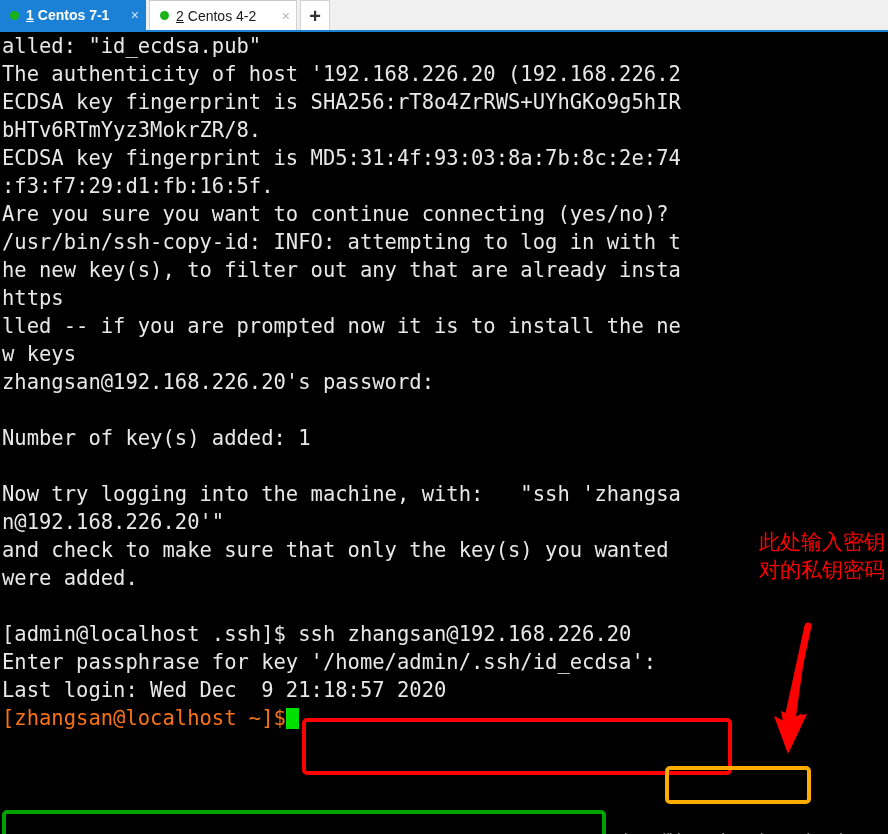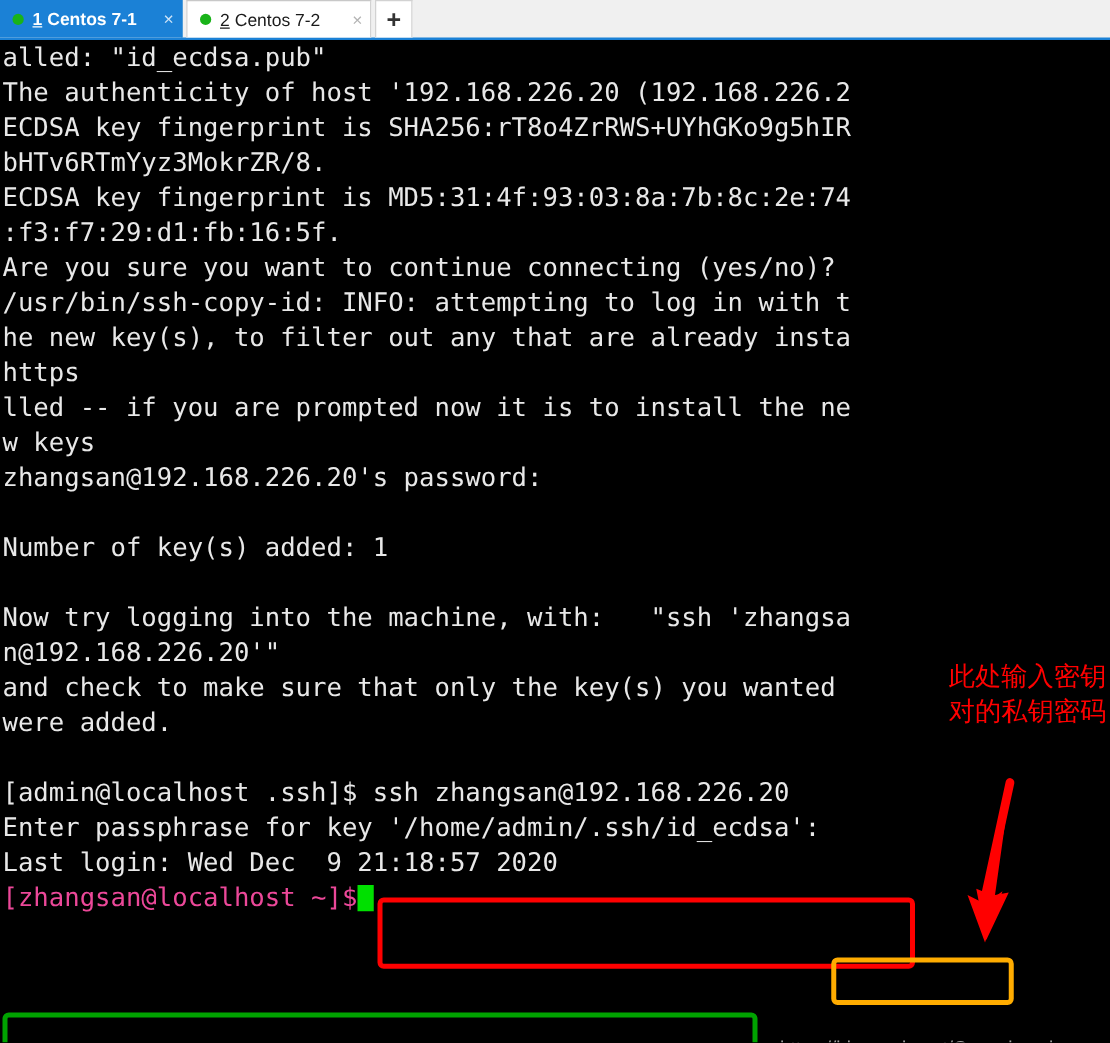--- a/index.html
+++ b/index.html
@@ -127,37 +127,37 @@
     height: 28px;
     line-height: 28px;
     font-family: "DejaVu Sans Mono", monospace;
     font-size: 20.5px;
     letter-spacing: 0px;
     color: #e8e8e8;
     white-space: pre;
   }
   .tline.blank { color: transparent; }
 
-  .seg-magenta { color: #ec4899; }
+  .seg-magenta { color: #f97316; }
   .cursor-block {
     display: inline-block;
     width: 13px;
     height: 21px;
     background: #00e000;
     vertical-align: -4px;
   }
 
   
   .ann-cn {
     position: absolute;
     left: 759px;
     top: 496px;
     width: 126px;
     color: #ff0000;
-    font-family: Liberation Sans, sans-serif;
+    font-family: Liberation Serif, serif;
     font-size: 21px;
     line-height: 28px;
     font-weight: normal;
     white-space: pre-wrap;
     letter-spacing: 0px;
   }
 
   .ann-arrow {
     position: absolute;
     left: 752px;
@@ -216,21 +216,21 @@
     <div class="tab active">
       <span class="tab-dot"></span>
       <span class="tab-num">1</span>
       <span class="tab-title">Centos 7-1</span>
       <span class="tab-close">×</span>
     </div>
 
     <div class="tab inactive">
       <span class="tab-dot"></span>
       <span class="tab-num">2</span>
-      <span class="tab-title">Centos 7-2</span>
+      <span class="tab-title">Centos 4-2</span>
       <span class="tab-close">×</span>
     </div>
 
     <div class="tab-new">+</div>
   </div>
 
   <div class="terminal">
 
     <div class="term-lines" id="term-lines">
         <div class="tline">alled: "id_ecdsa.pub"</div>

